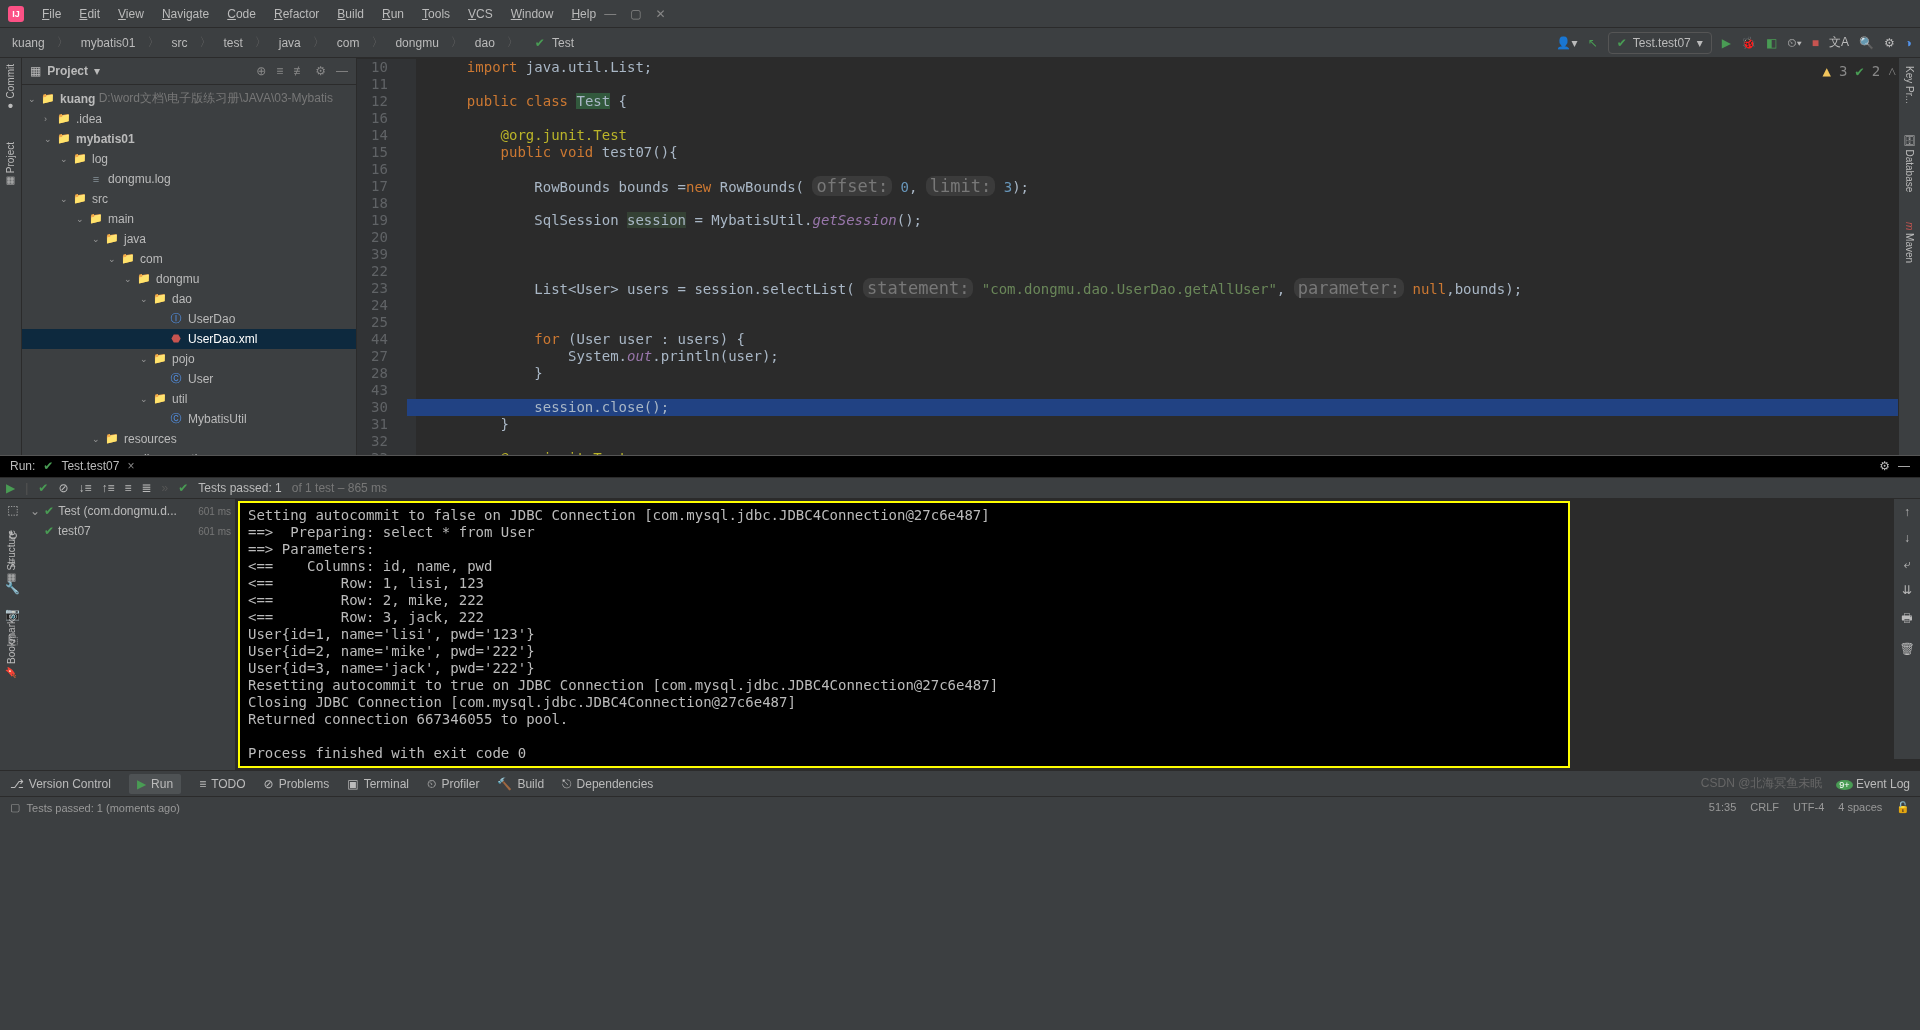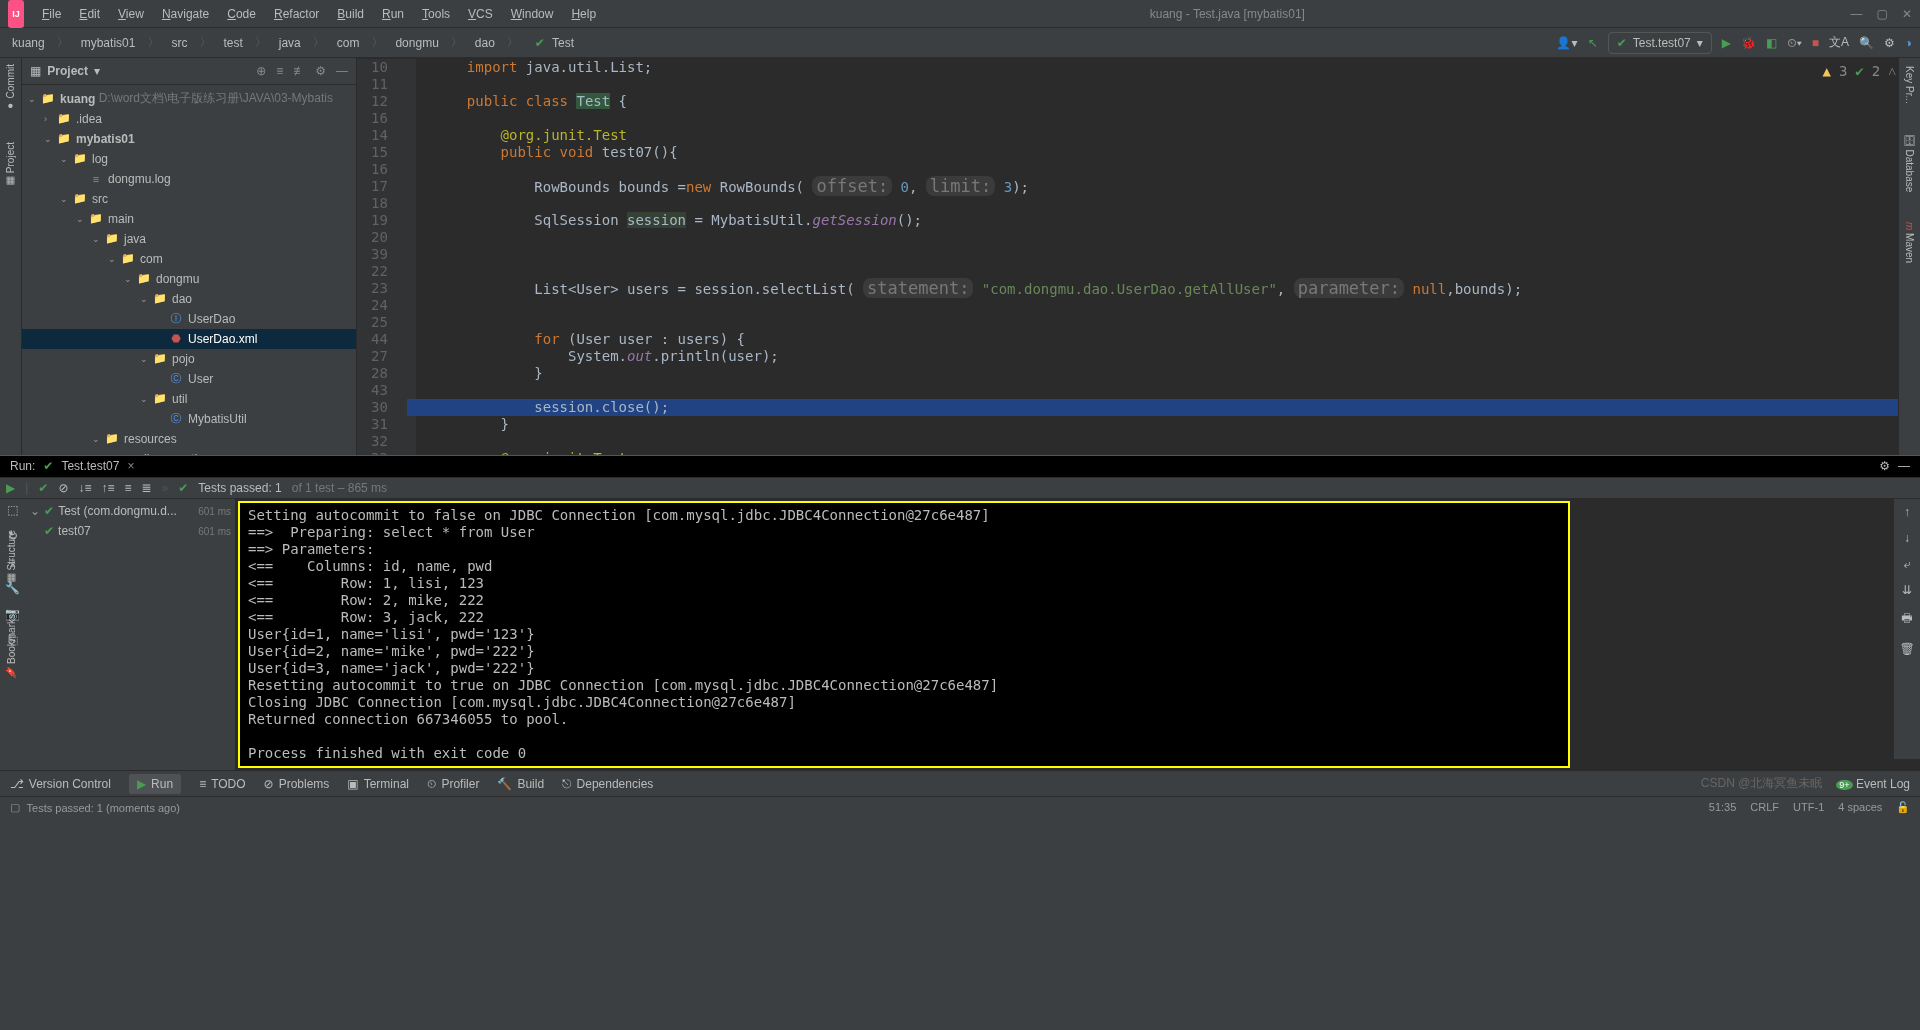--- a/index.html
+++ b/index.html
@@ -1,18 +1,18 @@
 <!DOCTYPE html>
 <html><head>
 <meta charset="utf-8">
 <style>
 * { margin: 0; padding: 0; box-sizing: border-box; }
 body { font-family: "Segoe UI", Arial, sans-serif; font-size: 12px; background: #3c3f41; color: #bbbbbb; width: 1920px; height: 1030px; overflow: hidden; }
 .titlebar { height: 28px; background: #3c3f41; display: flex; align-items: center; padding: 0 8px; border-bottom: 1px solid #2b2b2b; }
-.app-icon { width: 16px; height: 28px; background: #fc5185; border-radius: 3px; margin-right: 10px; display: flex; align-items: center; justify-content: center; font-size: 9px; color: #fff; font-weight: bold; }
+.app-icon { width: 16px; height: 16px; background: #fc5185; border-radius: 3px; margin-right: 10px; display: flex; align-items: center; justify-content: center; font-size: 9px; color: #fff; font-weight: bold; }
 .menubar { display: flex; gap: 2px; }
 .menubar span { padding: 3px 8px; cursor: pointer; }
 .menubar span u { text-decoration: underline; }
 .title-center { flex: 1; text-align: center; color: #888; }
 .title-right { display: flex; gap: 14px; color: #888; }
 .toolbar { height: 30px; background: #3c3f41; display: flex; align-items: center; padding: 0 8px; border-bottom: 1px solid #2b2b2b; }
 .breadcrumbs { display: flex; align-items: center; gap: 4px; }
 .breadcrumbs span { padding: 2px 4px; }
 .bc-sep { color: #666; }
 .toolbar-right { margin-left: auto; display: flex; align-items: center; gap: 10px; }
@@ -85,21 +85,20 @@
       <span><u>N</u>avigate</span>
       <span><u>C</u>ode</span>
       <span><u>R</u>efactor</span>
       <span><u>B</u>uild</span>
       <span><u>R</u>un</span>
       <span><u>T</u>ools</span>
       <span><u>V</u>CS</span>
       <span><u>W</u>indow</span>
       <span><u>H</u>elp</span>
     </div>
-  <div class="title-center">kuang - Test.java [mybatis01]</div>
   <div class="title-right">
     <span>—</span>
     <span>▢</span>
     <span>✕</span>
   </div>
 </div>
 
 <div class="toolbar">
   <div class="breadcrumbs" id="breadcrumbs">
       <span>kuang</span>
@@ -365,17 +364,17 @@
     <span><span style="background:#499c54;border-radius:50%;padding:0 3px;color:#fff;font-size:9px">9+</span> <span>Event Log</span></span>
   </div>
 </div>
 
 <div class="statusbar">
   <span>▢</span>&nbsp;&nbsp;
   <span>Tests passed: 1 (moments ago)</span>
   <div class="right">
     <span>51:35</span>
     <span>CRLF</span>
-    <span>UTF-1</span>
+    <span>UTF-4</span>
     <span>4 spaces</span>
     <span>🔓</span>
   </div>
 </div>
 
 </body></html>

